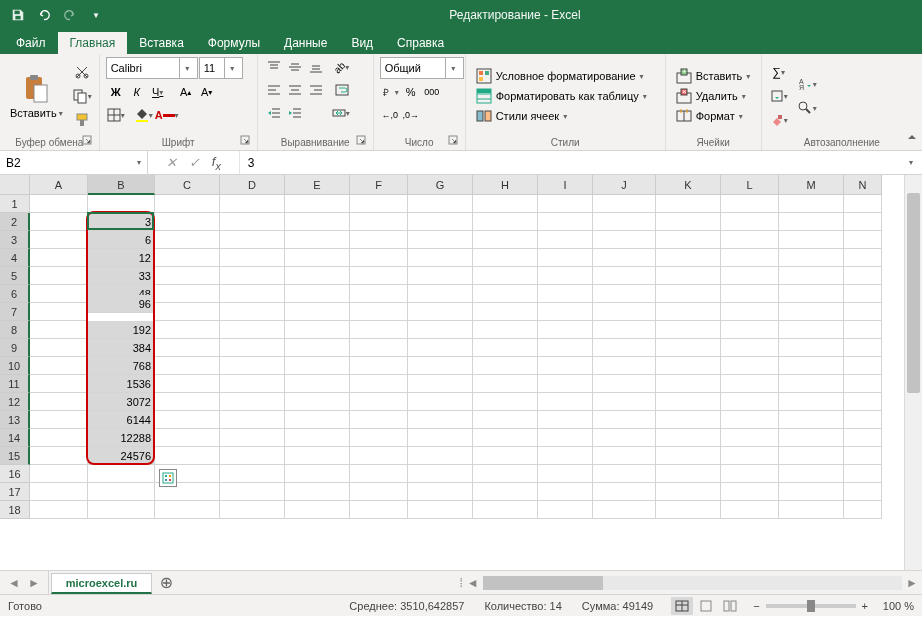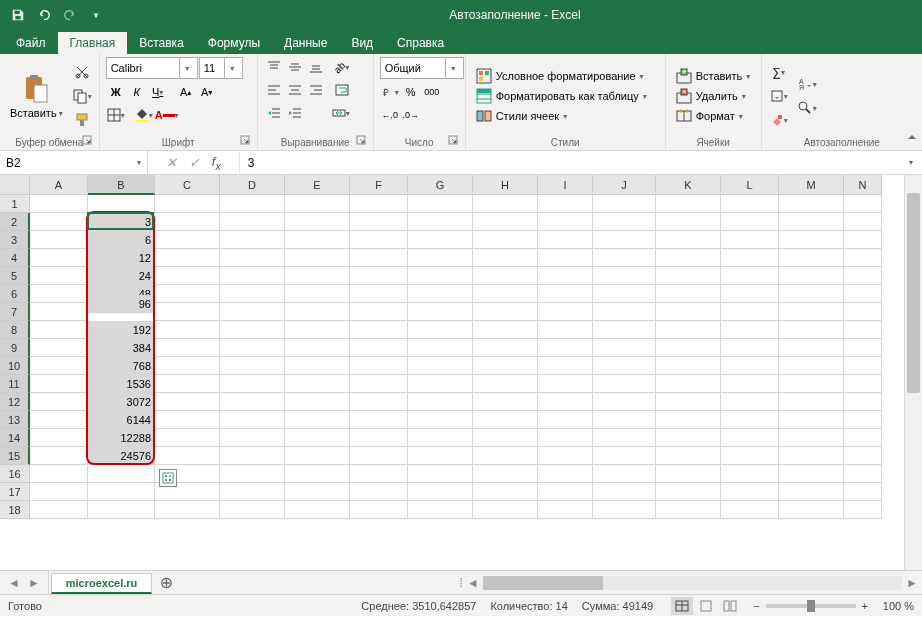--- a/index.html
+++ b/index.html
@@ -79,21 +79,21 @@
 .sheet-tabs { display: flex; align-items: flex-end; }
 .sheet-tab { padding: 3px 14px; background: #fff; border: 1px solid #ccc; border-bottom: 2px solid #217346; font-size: 11px; color: #217346; font-weight: bold; cursor: pointer; margin-left: 2px; }
 .add-sheet { width: 28px; display: flex; align-items: center; justify-content: center; cursor: pointer; color: #666; font-size: 16px; }
 .hscroll { flex: 1; display: flex; align-items: center; padding: 0 4px; gap: 4px; }
 .hscroll-track { flex: 1; height: 14px; background: #e8e8e8; position: relative; }
 .hscroll-thumb { position: absolute; left: 0; width: 120px; top: 0; bottom: 0; background: #c2c2c2; }
 
 
 .statusbar { height: 22px; background: #f3f2f1; border-top: 1px solid #d4d4d4; display: flex; align-items: center; font-size: 11px; color: #444; padding: 0 8px; }
 .status-left { flex: 0 0 auto; }
-.status-stats { margin-left: auto; display: flex; gap: 14px; }
+.status-stats { margin-left: auto; display: flex; gap: 20px; }
 .status-views { display: flex; gap: 2px; margin-left: 18px; }
 .view-btn { width: 22px; height: 18px; border: 1px solid transparent; display: flex; align-items: center; justify-content: center; cursor: pointer; }
 .view-btn.active { background: #d8d8d8; }
 .zoom { display: flex; align-items: center; gap: 6px; margin-left: 12px; }
 .zoom-slider { width: 90px; height: 4px; background: #ccc; position: relative; }
 .zoom-slider-thumb { position: absolute; left: 50%; top: -4px; width: 8px; height: 12px; background: #888; transform: translateX(-50%); }
 
 .dd-tri { font-size: 8px; color: #666; }
 </style>
 </head>
@@ -115,21 +115,21 @@
       </div>
     <div class="qat-btn" style="opacity:0.5">
         <svg viewBox="0 0 16 16">
           <path fill="none" stroke="#fff" stroke-width="1.5" d="M12 8 A5 5 0 1 0 8 13 M12 8l-2-3M12 8l-3 1"></path>
         </svg>
       </div>
     <div class="qat-btn">
         <span style="color:#fff;font-size:9px">▾</span>
       </div>
   </div>
-  <div class="title-text">Автозаполнение  -  Excel</div>
+  <div class="title-text">Редактирование  -  Excel</div>
 </div>
 
 <div class="tabstrip">
   <div class="tab file">Файл</div>
   <div class="tab active">Главная</div>
   <div class="tab">Вставка</div>
   <div class="tab">Формулы</div>
   <div class="tab">Данные</div>
   <div class="tab">Вид</div>
   <div class="tab">Справка</div>
@@ -578,21 +578,21 @@
       <div class="cell" style="left: 320px; top: 54px; width: 58px;"></div>
       <div class="cell" style="left: 378px; top: 54px; width: 65px;"></div>
       <div class="cell" style="left: 443px; top: 54px; width: 65px;"></div>
       <div class="cell" style="left: 508px; top: 54px; width: 55px;"></div>
       <div class="cell" style="left: 563px; top: 54px; width: 63px;"></div>
       <div class="cell" style="left: 626px; top: 54px; width: 65px;"></div>
       <div class="cell" style="left: 691px; top: 54px; width: 58px;"></div>
       <div class="cell" style="left: 749px; top: 54px; width: 65px;"></div>
       <div class="cell" style="left: 814px; top: 54px; width: 38px;"></div>
       <div class="cell" style="left: 0px; top: 72px; width: 58px;"></div>
-      <div class="cell selected-range" style="left: 58px; top: 72px; width: 67px;">24</div>
+      <div class="cell selected-range" style="left: 58px; top: 72px; width: 67px;">33</div>
       <div class="cell" style="left: 125px; top: 72px; width: 65px;"></div>
       <div class="cell" style="left: 190px; top: 72px; width: 65px;"></div>
       <div class="cell" style="left: 255px; top: 72px; width: 65px;"></div>
       <div class="cell" style="left: 320px; top: 72px; width: 58px;"></div>
       <div class="cell" style="left: 378px; top: 72px; width: 65px;"></div>
       <div class="cell" style="left: 443px; top: 72px; width: 65px;"></div>
       <div class="cell" style="left: 508px; top: 72px; width: 55px;"></div>
       <div class="cell" style="left: 563px; top: 72px; width: 63px;"></div>
       <div class="cell" style="left: 626px; top: 72px; width: 65px;"></div>
       <div class="cell" style="left: 691px; top: 72px; width: 58px;"></div>

